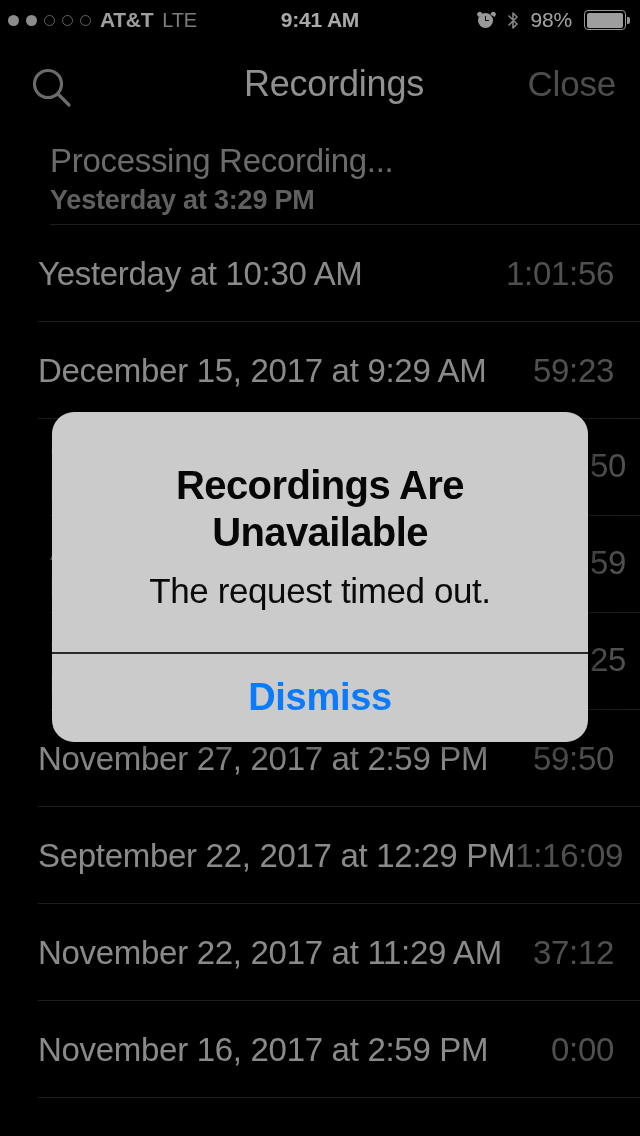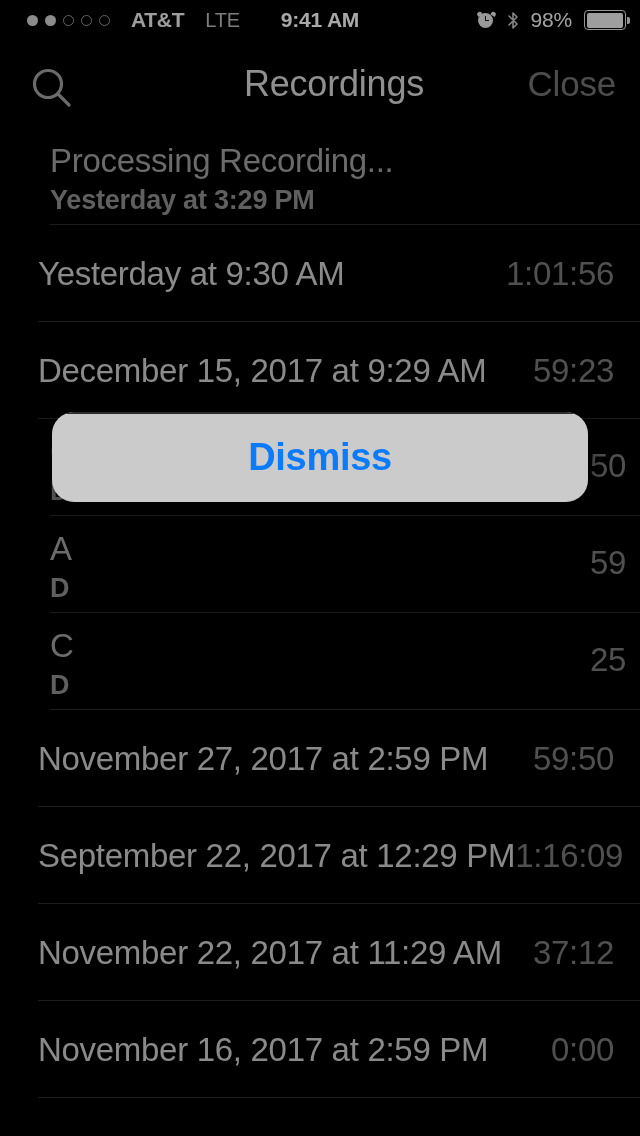--- a/index.html
+++ b/index.html
@@ -9,21 +9,21 @@
     font-family:"Liberation Sans", sans-serif;
     overflow:hidden;
   }
   #screen { position:relative; width:640px; height:1136px; background:#000; overflow:hidden; }
 
   
   .statusbar {
     position:absolute; top:0; left:0; width:640px; height:40px;
     display:flex; align-items:center; color:#e8e8e8;
   }
-  .sb-left { position:absolute; left:27px; display:flex; align-items:center; gap:21px; }
+  .sb-left { position:absolute; left:8px; display:flex; align-items:center; gap:9px; }
   .dots { display:flex; align-items:center; gap:7px; }
   .dot { width:11px; height:11px; border-radius:50%; }
   .dot.full { background:#c9c9c9; }
   .dot.empty { background:transparent; border:1.6px solid #8e8e8e; }
   .carrier { font-size:21px; font-weight:bold; color:#e3e3e3; letter-spacing:-0.3px; }
   .lte { font-size:20px; color:#b4b4b4; letter-spacing:-0.2px; }
   .sb-time {
     position:absolute; left:0; width:640px; text-align:center;
     font-size:21px; font-weight:bold; color:#f2f2f2; letter-spacing:-0.2px;
   }
@@ -190,21 +190,21 @@
 
   <div class="list">
 
     <div class="row processing">
       <span class="row-title dim">Processing Recording...</span>
       <span class="row-sub">Yesterday at 3:29 PM</span>
       <span class="sep"></span>
     </div>
 
     <div class="row">
-      <span class="row-title">Yesterday at 9:30 AM</span>
+      <span class="row-title">Yesterday at 10:30 AM</span>
       <span class="row-dur">1:01:56</span>
       <span class="sep"></span>
     </div>
 
     <div class="row">
       <span class="row-title">December 15, 2017 at 9:29 AM</span>
       <span class="row-dur">59:23</span>
       <span class="sep"></span>
     </div>
 
@@ -251,17 +251,21 @@
       <span class="row-title">November 16, 2017 at 2:59 PM</span>
       <span class="row-dur">0:00</span>
       <span class="sep"></span>
     </div>
 
   </div>
 
   <div class="backdrop"></div>
 
   <div class="alert">
+    <div class="alert-body">
+      <div class="alert-title">Recordings Are Unavailable</div>
+      <div class="alert-msg">The request timed out.</div>
+    </div>
     <div class="alert-divider"></div>
     <div class="alert-action">Dismiss</div>
   </div>
 
 </div>
 
 </body></html>

